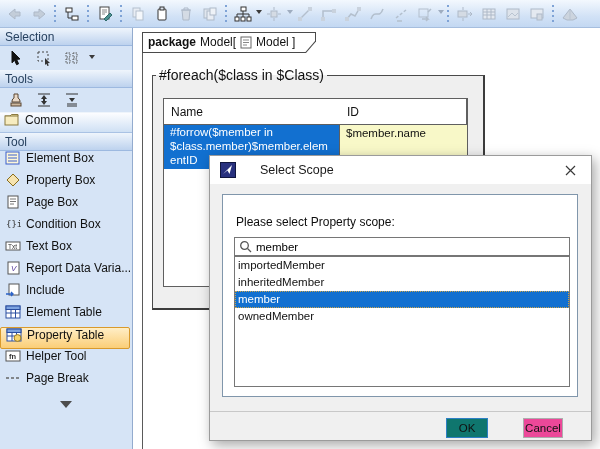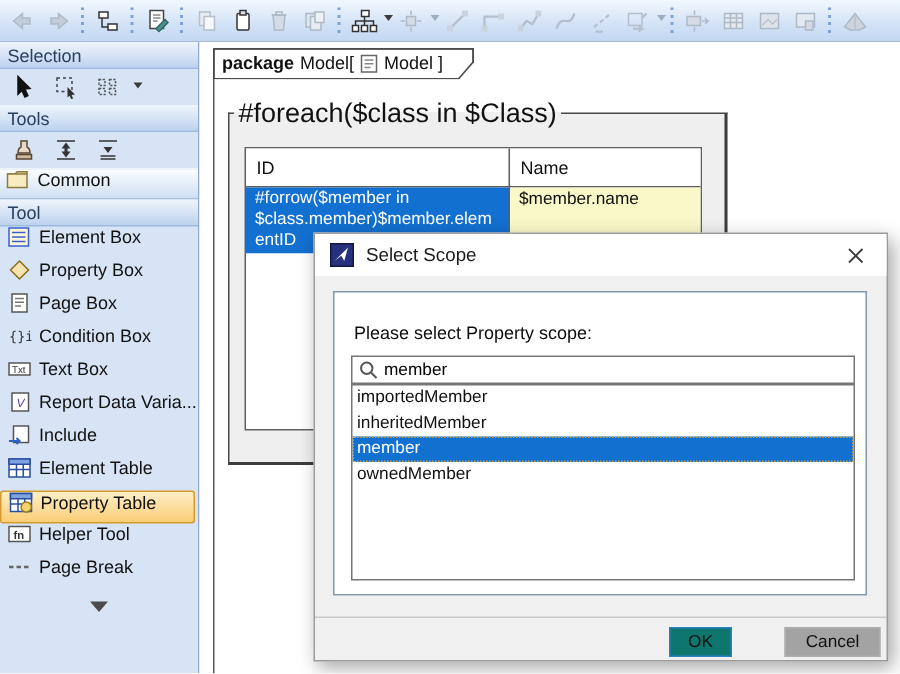--- a/index.html
+++ b/index.html
@@ -22,45 +22,45 @@
   .titem { height:22px; display:flex; align-items:flex-start; gap:5px; padding-left:5px; font-size:12px; white-space:nowrap; }
   .titem.sel { background:linear-gradient(#ffeec6,#fbce77); border:1px solid #d99a2c; border-radius:2px; margin-right:2px; }
   .scroll-caret { width:0; height:0; border:6px solid transparent; border-top:7px solid #4c4c4c; margin:8px auto 0; }
 
   
   #canvas { left:133px; top:28px; width:467px; height:421px; background:#fff; }
   #frame-border-left { left:9px; top:24px; width:1px; height:397px; background:#5a5a5a; }
   .tab-outer { left:9px; top:4px; width:174px; height:21px; background:#4a4a4a; clip-path:polygon(0 0,100% 0,100% 45%,calc(100% - 10px) 100%,0 100%); }
   .tab-inner { left:1px; top:1px; width:172px; height:19px; background:#fff; clip-path:polygon(0 0,100% 0,100% 42%,calc(100% - 9.5px) 100%,0 100%); display:flex; align-items:center; gap:4px; padding:0 6px 1px 5px; font-size:12px; white-space:nowrap; }
   #foreach-frame { left:19px; top:47px; width:333px; height:235px; background:#efefef; border:1px solid #4a4a4a; border-right:2px solid #3c3c3c; border-bottom:2px solid #3c3c3c; }
-  #foreach-label { left:23px; top:40px; height:14px; line-height:14px; padding:0 3px; font-size:18px; background:linear-gradient(#ffffff 0 50%,#efefef 50% 100%); white-space:nowrap; }
+  #foreach-label { left:23px; top:40px; height:14px; line-height:14px; padding:0 3px; font-size:14px; background:linear-gradient(#ffffff 0 50%,#efefef 50% 100%); white-space:nowrap; }
   #vtable { left:30px; top:70px; width:305px; height:189px; background:#fff; border:1px solid #5f5f5f; display:grid; grid-template-columns:176px 1fr; grid-template-rows:26px auto 1fr; }
   .hcell { border-bottom:1px solid #5f5f5f; display:flex; align-items:center; padding-left:7px; font-size:12px; background:#fff; }
   .hcell.c1, .dcell.c1, .fcell.c1 { border-right:1px solid #5f5f5f; }
   .dcell { font-size:11.5px; line-height:14px; padding:0 6px 2px 6px; overflow-wrap:break-word; }
   .dcell.id { background:#1270d0; color:#fff; }
   .dcell.nm { background:#f8f8c8; color:#111; padding-top:1px; }
   .fcell { background:#fff; }
 
   
   #dialog { left:209px; top:155px; width:383px; height:286px; background:#f0f0f0; border:1px solid #9b9b9b; box-shadow:3px 4px 12px rgba(0,0,0,.35); }
-  #dlg-titlebar { left:0; top:0; width:100%; height:28px; background:#fff; display:flex; align-items:center; padding-left:10px; gap:8px;text-align:right; }
+  #dlg-titlebar { left:0; top:0; width:100%; height:28px; background:#fff; display:flex; align-items:center; padding-left:10px; gap:24px;text-align:right; }
   #dlg-title { font-size:12.5px; color:#1a1a1a; }
   #dlg-close { right:8px; top:5px; width:26px; height:18px; display:flex; align-items:center; justify-content:center; }
   #dlg-panel { left:12px; top:38px; width:356px; height:203px; background:#fff; border:1px solid #8096ab;padding-left:45px; }
   #dlg-prompt { left:13px; top:20px; font-size:12px; color:#0d0d0d; }
   #dlg-search { left:11px; top:42px; width:336px; height:19px; border:1px solid #767676; background:#fff; display:flex; align-items:center; gap:4px; padding-left:4px; }
   #dlg-search input { border:0; outline:0; font:11.5px "Liberation Sans",sans-serif; width:290px; background:transparent; }
   #dlg-list { left:11px; top:61px; width:336px; height:131px; border:1px solid #767676; background:#fff; overflow:hidden; }
   .opt { height:17px; line-height:17px; padding-left:3px; font-size:11.5px; white-space:nowrap; }
   .opt.sel { background:#1270d0; color:#fff; outline:1px dotted #caa34a; outline-offset:-1px; }
   #dlg-sep { left:0; top:255px; width:100%; height:1px; background:#c8c8c8; }
   .dbtn { top:262px; height:20px; font-size:11.5px; display:flex; align-items:center; justify-content:center; }
   #ok-btn { left:236px; width:42px; background:#0f766e; border:1px solid #2d7fc4; }
-  #cancel-btn { left:313px; width:64px; background:#a3a3a3; border:1px solid #adadad; }
+  #cancel-btn { left:313px; width:40px; background:#ec4899; border:1px solid #adadad; }
 
   svg { display:block; }
 </style>
 </head>
 <body>
 
 <div id="toolbar" class="abs">
   <div class="tbtn">
       <svg width="16" height="16" viewBox="0 0 16 16">
         <path d="M2 8 L8 3 V6 H13 V10 H8 V13 Z" fill="#c3cdd9" stroke="#aeb9c8"></path>
@@ -356,25 +356,25 @@
           <path d="M3 4 H9 M3 6.5 H9 M3 9 H7" stroke="#888"></path>
         </svg>
       <span>Model ]</span>
     </div>
   </div>
 
   <div id="foreach-frame" class="abs"></div>
   <div id="foreach-label" class="abs">#foreach($class in $Class)</div>
 
   <div id="vtable" class="abs">
+    <div class="hcell">
+        <span>Name</span>
+      </div>
     <div class="hcell c1">
         <span>ID</span>
-      </div>
-    <div class="hcell">
-        <span>Name</span>
       </div>
     <div class="dcell c1 id">#forrow($member in $class.member)$member.elementID</div>
     <div class="dcell nm">$member.name</div>
     <div class="fcell c1"></div>
     <div class="fcell"></div>
   </div>
 </div>
 
 <div id="dialog" class="abs">
   <div id="dlg-titlebar" class="abs">

